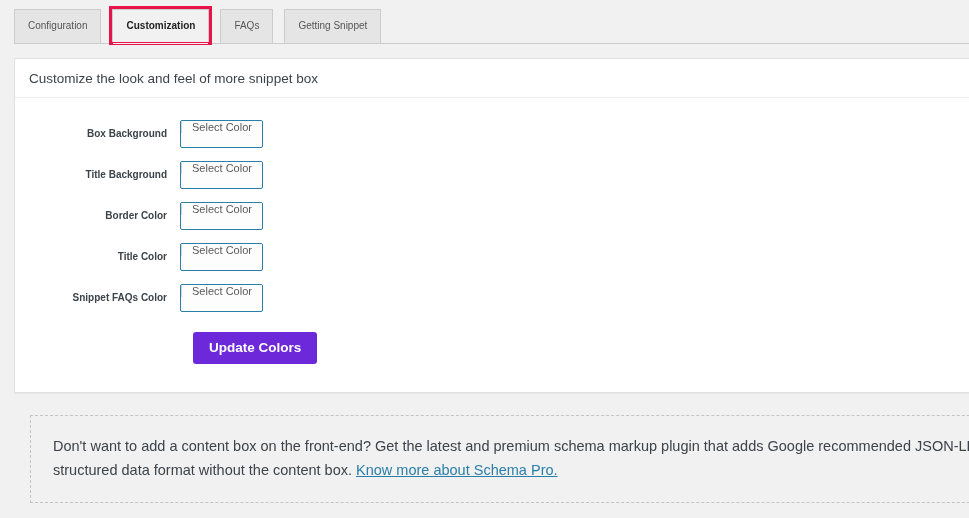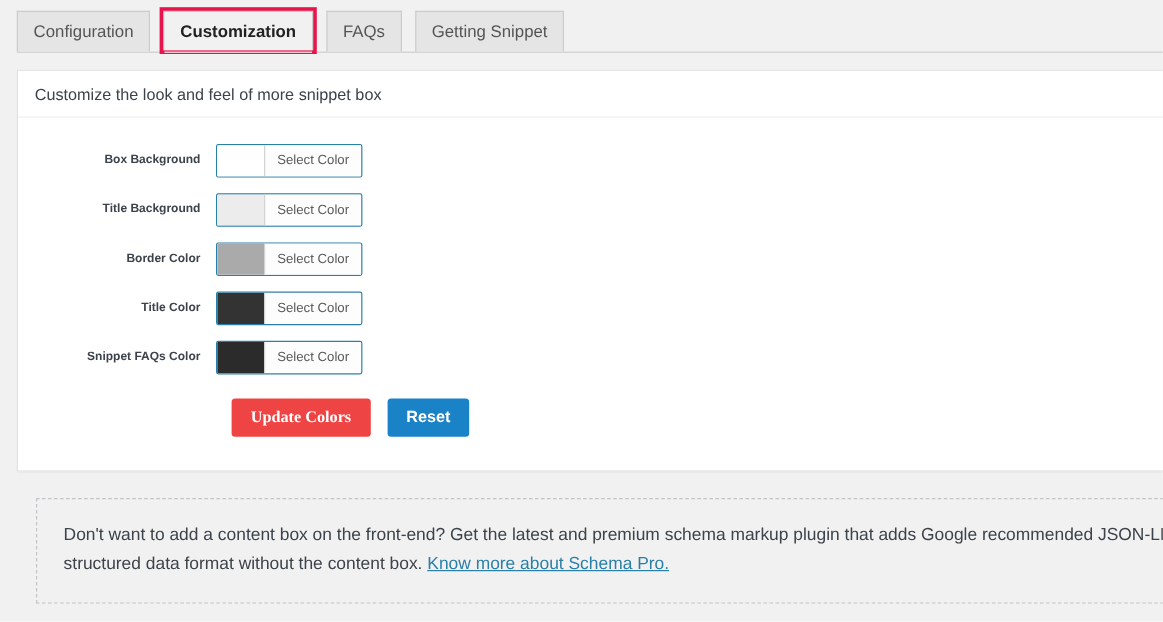--- a/index.html
+++ b/index.html
@@ -37,21 +37,21 @@
   .tab {
     position: relative;
     display: inline-block;
     vertical-align: bottom;
     margin: 0 11px 0 0;
     padding: 7px 13px 8px;
     box-sizing: border-box;
     background: #e5e5e5;
     border: 1px solid #ccc;
     border-bottom: none;
-    font-size: 14px;
+    font-size: 10px;
     line-height: 18px;
     color: #555;
     cursor: pointer;
     z-index: 2;
     white-space: nowrap;
   }
   .tab.active {
     background: #f1f1f1;
     color: #222;
     font-weight: bold;
@@ -115,20 +115,21 @@
   .color-picker {
     display: inline-flex;
     align-items: stretch;
     height: 28px;
     border: 1px solid #2a7fa8;
     border-radius: 2px;
     background: #fdfdfd;
     cursor: pointer;
     box-sizing: border-box;
     overflow: hidden;
+    flex-direction: column;
   }
   .color-swatch {
     width: 39px;
     flex: none;
   }
   .color-btn-text {
     display: flex;
     align-items: center;
     padding: 0 10px;
     border-left: 1px solid #d3d3d3;
@@ -237,22 +238,21 @@
 
     <div class="field-row">
       <div class="field-label">Snippet FAQs Color</div>
       <div class="color-picker">
         <div class="color-swatch" style="background: rgb(43, 43, 43);"></div>
         <div class="color-btn-text">Select Color</div>
       </div>
     </div>
 
     <div class="actions">
-      <button class="btn" style="background: #ef4444; font-family: Liberation Serif, serif;">Update Colors</button>
-      <button class="btn" style="background: rgb(26, 131, 200);">Reset</button>
+      <button class="btn" style="background: #6d28d9;">Update Colors</button>
     </div>
 
   </div>
 </div>
 
 <div class="notice">
   <span>Don't want to add a content box on the front-end? Get the latest and premium schema markup plugin that adds Google recommended JSON-LD structured data format without the content box. </span><a href="#" style="color: rgb(42, 127, 168);">Know more about Schema Pro.</a>
 </div>
 
 </body></html>

